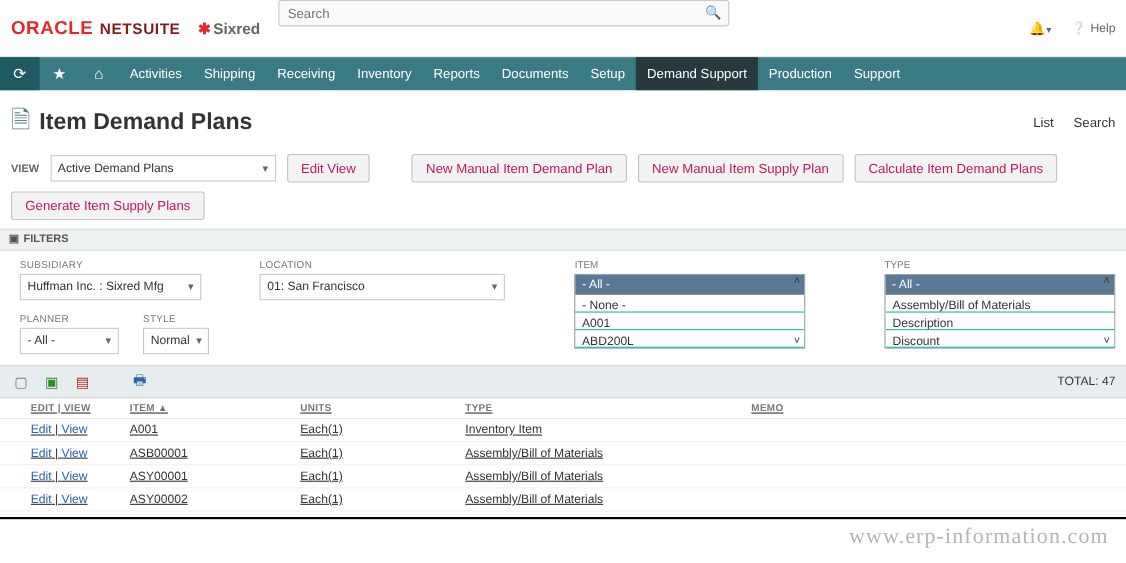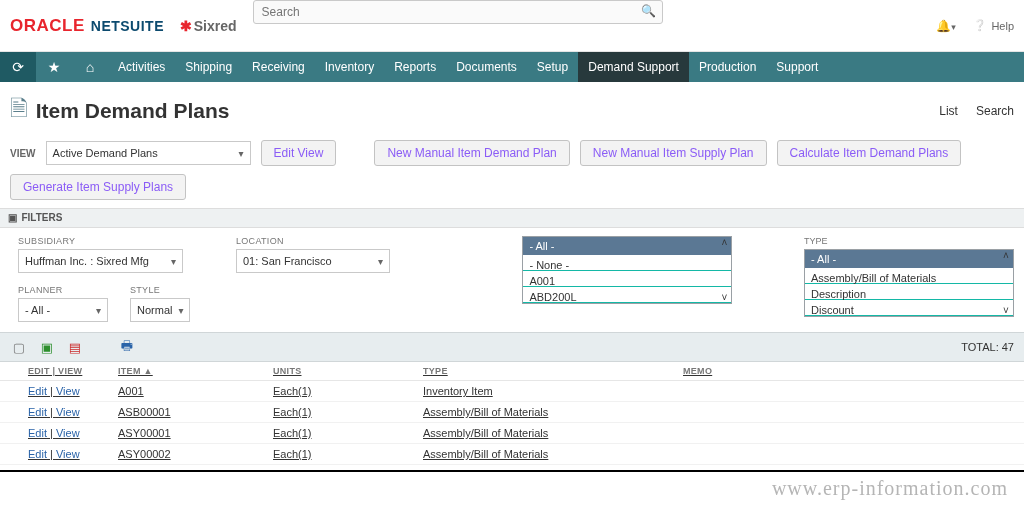--- a/index.html
+++ b/index.html
@@ -2,21 +2,21 @@
 <html><head>
 <meta charset="utf-8">
 <style>
 * { box-sizing: border-box; margin: 0; padding: 0; font-family: Arial, Helvetica, sans-serif; }
 body { width: 1024px; height: 512px; background: #fff; font-size: 12px; color: #333; overflow: hidden; position: relative; }
 
 
 .topbar { display: flex; height: 52px; padding: 0 10px; gap: 16px; border-bottom: 1px solid #e5e5e5; }
 .brand { display: flex; align-items: center; gap: 6px; }
 .brand-oracle { color: #e8252d; font-weight: 700; font-size: 17px; letter-spacing: .5px; }
-.brand-netsuite { color: #0c4a6e; font-weight: 600; font-size: 14px; letter-spacing: .5px; }
+.brand-netsuite { color: #7f1d1d; font-weight: 600; font-size: 14px; letter-spacing: .5px; }
 .brand-sixred { color: #666; font-size: 14px; font-weight: 600; display:flex; align-items:center; gap:2px;}
 .brand-sixred .x { color:#e8252d; font-weight:700; }
 .search-wrap { flex: 0 0 410px; position: relative; }
 .search-wrap input { width: 100%; height: 24px; border: 1px solid #c9c9c9; border-radius: 3px; padding: 0 26px 0 8px; font-size: 12px; background:#fafafa; }
 .search-wrap .mag { position: absolute; right: 6px; top: 4px; color:#666; }
 .top-right { margin-left: auto; display: flex; align-items: center; gap: 18px; color:#666; }
 .help { display:flex; align-items:center; gap:4px; font-size:11px;}
 .caret-d { font-size:9px; color:#666; }
 
 
@@ -30,21 +30,21 @@
 .page-title-row { display:flex; align-items:center; padding:10px 10px 6px; }
 .page-title-row .doc-icon { color:#5b7f8c; font-size:22px; margin-right:8px; }
 .page-title { font-size:21px; font-weight:700; color:#333; flex:1; }
 .title-actions { display:flex; gap:18px; font-size:12px; color:#333; }
 .title-actions span { cursor:pointer; }
 
 
 .view-row { display:flex; align-items:center; gap:10px; padding:4px 10px 6px; }
 .label-sm { font-size:10px; color:#666; font-weight:600; }
 .select { display:inline-flex; align-items:center; justify-content:space-between; border:1px solid #c9c9c9; background:#fff; height:24px; padding:0 6px; font-size:11px; cursor:pointer; }
-.btn { display:inline-flex; align-items:center; background:#f3f3f3; border:1px solid #c3c3c3; border-radius:3px; height:26px; padding:12px 12px; font-size:12px; color:#8b5cf6; cursor:pointer; }
+.btn { display:inline-flex; align-items:center; background:#f3f3f3; border:1px solid #c3c3c3; border-radius:3px; height:26px; padding:12px 12px; font-size:12px; color:#be185d; cursor:pointer; }
 
 .gen-row { padding:2px 10px 8px; }
 
 
 .filters-head { background:#eef1f2; height:20px; line-height:20px; padding:0 8px; font-size:10px; color:#555; font-weight:600; display:flex; align-items:center; gap:4px; border-top:1px solid #ddd; border-bottom:1px solid #ddd;}
 .filters-body { padding:8px 10px 10px 18px; display:flex; gap:28px; align-items:flex-start;border-radius:18px; }
 .filters-left { display:grid; grid-template-columns: 190px 220px; grid-template-rows: auto auto; column-gap:28px; row-gap:12px; }
 .field { display:flex; flex-direction:column; gap:3px; }
 .field-label { font-size:9px; color:#777; letter-spacing:.3px; }
 .listbox { border:1px solid #9aa0a5; width:210px; position:relative; }
@@ -149,21 +149,21 @@
 <div class="filters-body">
   <div class="filters-left">
     <div class="field">
       <span class="field-label">SUBSIDIARY</span>
       <div class="select caret-tri" style="width:165px">
           <span>Huffman Inc. : Sixred Mfg</span>
         </div>
     </div>
     <div class="field">
       <span class="field-label">LOCATION</span>
-      <div class="select caret-tri" style="width:154px">
+      <div class="select caret-tri" style="width:223px">
           <span>01: San Francisco</span>
         </div>
     </div>
     <div style="display:flex; gap:22px;">
       <div class="field">
         <span class="field-label">PLANNER</span>
         <div class="select caret-tri" style="width:90px">
             <span>- All -</span>
           </div>
       </div>
@@ -172,20 +172,21 @@
         <div class="select caret-tri" style="width:60px">
             <span>Normal</span>
           </div>
       </div>
     </div>
   </div>
 
   <div style="width:20px"></div>
 
   <div>
+    <div class="listbox-label">ITEM</div>
     <div class="listbox">
       <div class="listbox-head">- All -</div>
       <div class="listbox-items" id="item-opts">
           <div class="listbox-item">- None -</div>
           <div class="listbox-item">A001</div>
           <div class="listbox-item">ABD200L</div>
         </div>
       <div class="scroll-ind">
           <span>˄</span>
           <span>˅</span>

